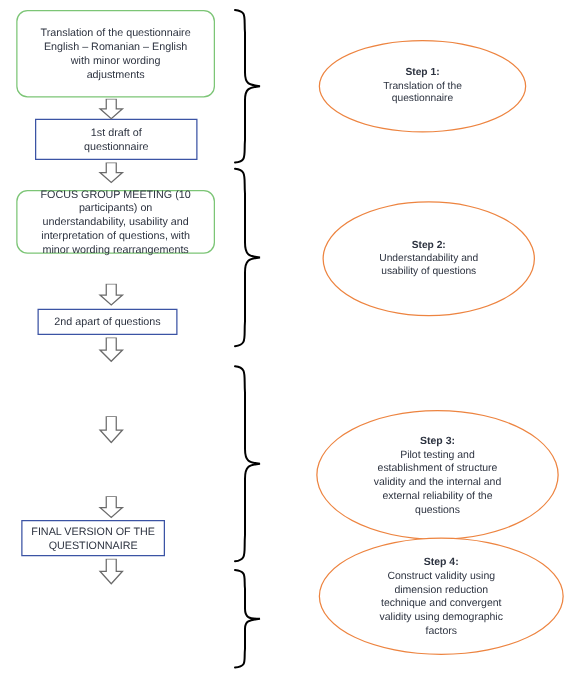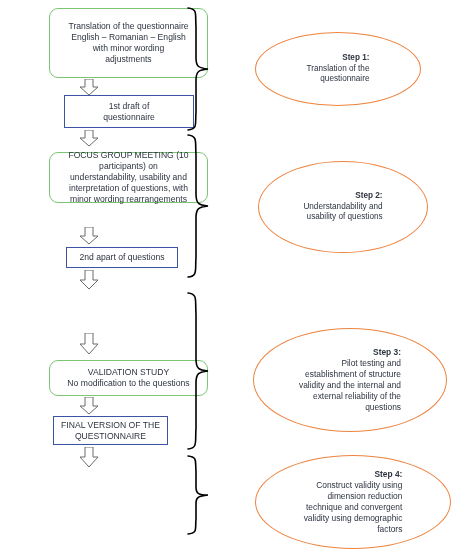--- a/index.html
+++ b/index.html
@@ -31,32 +31,32 @@
     align-items:center;
   }
   .node span{display:block;padding:0 5px;}
 
   .ellipse{
     position:absolute;
     box-sizing:border-box;
     border:1.5px solid #ED8440;
     border-radius:50%;
     display:flex;align-items:center;justify-content:center;
-    text-align:right;
+    text-align:center;
     color:#2d3340;
     line-height:1.3;
     background:#ffffff;
   }
   .ellipse .etxt{display:block;padding:0 16px;}
   .stepttl{font-weight:bold;display:block;}
 
   .arrow{position:absolute;}
   .brace{position:absolute;}
 
-  .f1{font-size:8.6px;margin-left:36px;}
+  .f1{font-size:8.6px;}
   .f2{font-size:8.2px;}
   .f3{font-size:8.4px;}
 </style>
 </head>
 <body>
 
 <div id="stage">
 
   <div class="node green f1" style="left:13px;top:8px;width:159px;height:70px;">
     <span>Translation of the questionnaire<br>English – Romanian – English<br>with minor wording<br>adjustments</span>
@@ -68,23 +68,20 @@
 
   <div class="node green f1" style="left:13px;top:152px;width:159px;height:51px;">
     <span>FOCUS GROUP MEETING (10<br>participants) on<br>understandability, usability and<br>interpretation of questions, with<br>minor wording rearrangements</span>
   </div>
 
   <div class="node blue f1" style="left:30px;top:247px;width:112px;height:21px;">
     <span>2nd apart of questions</span>
   </div>
 
 
-  <div class="node green f1" style="left:13px;top:360px;width:159px;height:36px;">
-    <span>VALIDATION STUDY<br>No modification to the questions</span>
-  </div>
 
   <div class="node blue f1" style="left:17px;top:416px;width:115px;height:29px;">
     <span>FINAL VERSION OF THE<br>QUESTIONNAIRE</span>
   </div>
 
 
   <svg class="arrow" style="left:78px;top:79px;" width="22" height="17" viewBox="0 0 22 17">
     <polygon points="7,0 15,0 15,8 20,8 11,16 2,8 7,8" fill="#ffffff" stroke="#6b6b6b" stroke-width="1"></polygon>
   </svg>
   <svg class="arrow" style="left:78px;top:130px;" width="22" height="17" viewBox="0 0 22 17">
@@ -131,17 +128,17 @@
   </div>
 
   <div class="ellipse f2" style="left:258px;top:161px;width:170px;height:92px;">
     <span class="etxt"><span class="stepttl">Step 2:</span>Understandability and<br>usability of questions</span>
   </div>
 
   <div class="ellipse f3" style="left:253px;top:328px;width:194px;height:104px;">
     <span class="etxt"><span class="stepttl">Step 3:</span>Pilot testing and<br>establishment of structure<br>validity and the internal and<br>external reliability of the<br>questions</span>
   </div>
 
-  <div class="ellipse f3" style="left:255px;top:455px;width:196px;height:94px;">
+  <div class="ellipse f3" style="left:255px;top:430px;width:196px;height:94px;">
     <span class="etxt"><span class="stepttl">Step 4:</span>Construct validity using<br>dimension reduction<br>technique and convergent<br>validity using demographic<br>factors</span>
   </div>
 
 </div>
 
 </body></html>

